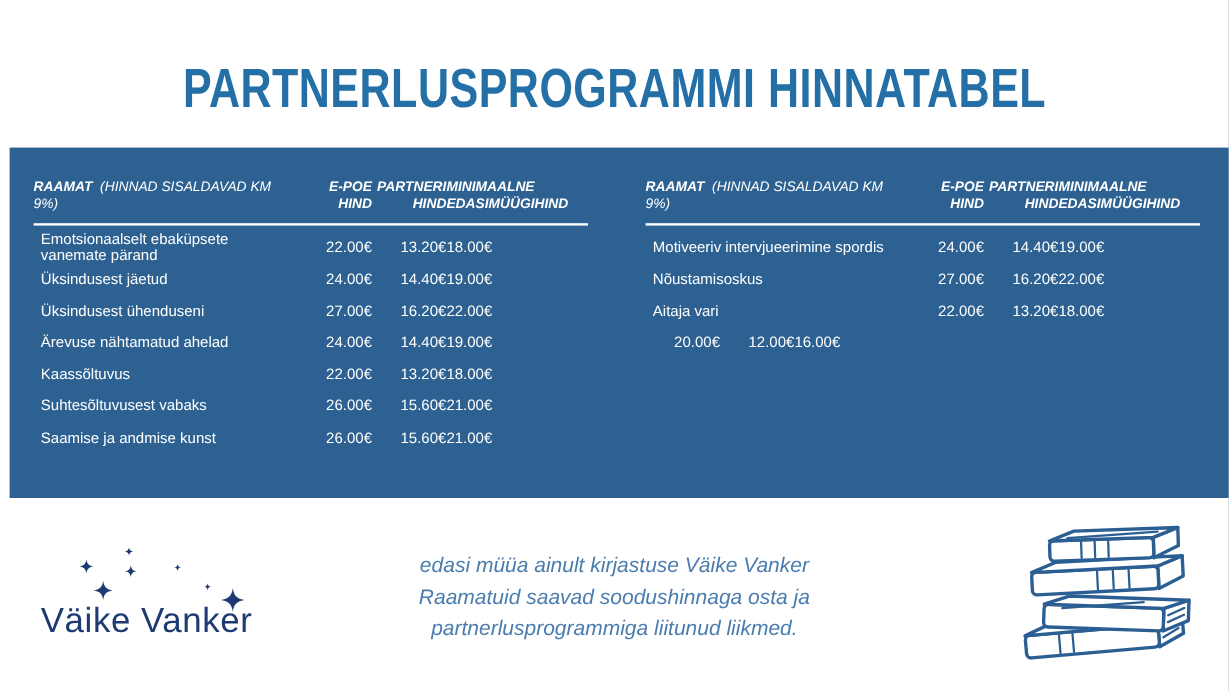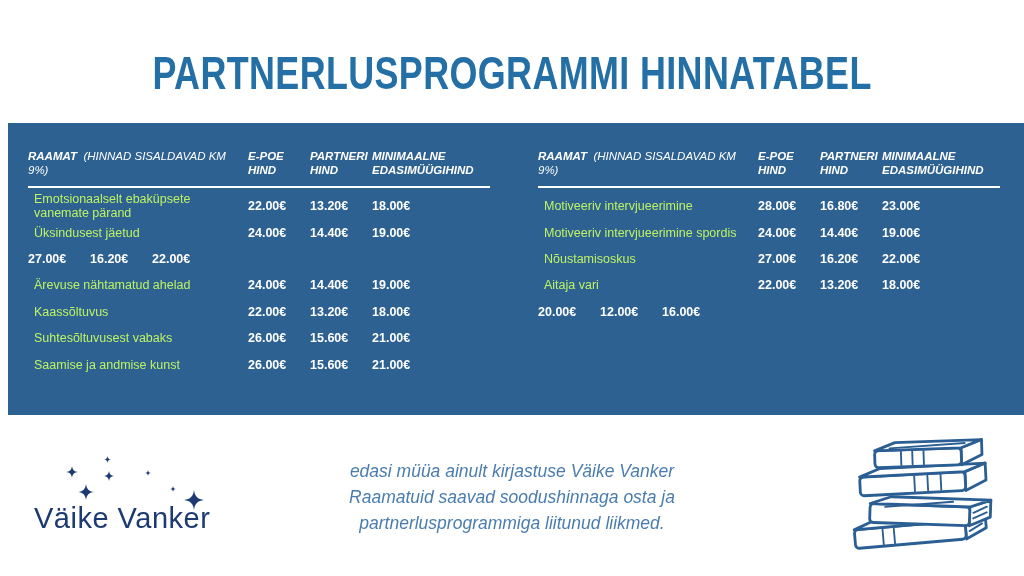--- a/index.html
+++ b/index.html
@@ -38,35 +38,35 @@
   .thead {
     display:flex;
     align-items:flex-end;
     padding-bottom:9px;
     border-bottom:2px solid #ffffff;
     font-style:italic;
     font-size:11.5px;
     line-height:14px;
   }
   .book-col { flex:1; }
-  .num-col  { width:62px;  text-align:left; flex-shrink:0; }
+  .num-col  { width:62px;  text-align:right; flex-shrink:0; }
   .min-col  { width:118px; text-align:left; flex-shrink:0; }
   .thead .num-col, .thead .min-col { font-weight:bold; }
   .raamat-label { font-weight:bold; }
   .raamat-note  { font-weight:normal; }
 
   .tbody { margin-top:5px; }
   .trow {
     display:flex;
     align-items:center;
     height:26.4px;
     font-size:12.5px;
   }
-  .trow .book-col { color:#bef264; padding-left:6px; }
-  .trow .num-col, .trow .min-col { font-weight:bold; color:#ffffff; }
+  .trow .book-col { color:#ffffff; padding-left:6px; }
+  .trow .num-col, .trow .min-col { font-weight:normal; color:#ffffff; }
 
   
   .logo {
     position:absolute; left:34px; top:448px; width:190px; height:92px;
   }
   .logo-stars { position:absolute; left:0; top:0; width:190px; height:70px; }
   .logo-text {
     position:absolute; left:0; top:54px;
     font-size:29px;
     color:#1e3a72;
@@ -113,20 +113,21 @@
     <div class="num-col">13.20€</div>
     <div class="min-col">18.00€</div>
   </div>
         <div class="trow">
     <div class="book-col">Üksindusest jäetud</div>
     <div class="num-col">24.00€</div>
     <div class="num-col">14.40€</div>
     <div class="min-col">19.00€</div>
   </div>
         <div class="trow">
+    <div class="book-col">Üksindusest ühenduseni</div>
     <div class="num-col">27.00€</div>
     <div class="num-col">16.20€</div>
     <div class="min-col">22.00€</div>
   </div>
         <div class="trow">
     <div class="book-col">Ärevuse nähtamatud ahelad</div>
     <div class="num-col">24.00€</div>
     <div class="num-col">14.40€</div>
     <div class="min-col">19.00€</div>
   </div>
@@ -155,26 +156,20 @@
     <div class="thead">
       <div class="book-col">
         <span class="raamat-label">RAAMAT</span>
         <span class="raamat-note">&nbsp;</span><span class="raamat-note">(HINNAD SISALDAVAD KM 9%)</span>
       </div>
       <div class="num-col">E-POE HIND</div>
       <div class="num-col">PARTNERI HIND</div>
       <div class="min-col">MINIMAALNE EDASIMÜÜGIHIND</div>
     </div>
     <div class="tbody" id="right-rows">
-        <div class="trow">
-    <div class="book-col">Motiveeriv intervjueerimine</div>
-    <div class="num-col">28.00€</div>
-    <div class="num-col">16.80€</div>
-    <div class="min-col">23.00€</div>
-  </div>
         <div class="trow">
     <div class="book-col">Motiveeriv intervjueerimine spordis</div>
     <div class="num-col">24.00€</div>
     <div class="num-col">14.40€</div>
     <div class="min-col">19.00€</div>
   </div>
         <div class="trow">
     <div class="book-col">Nõustamisoskus</div>
     <div class="num-col">27.00€</div>
     <div class="num-col">16.20€</div>

